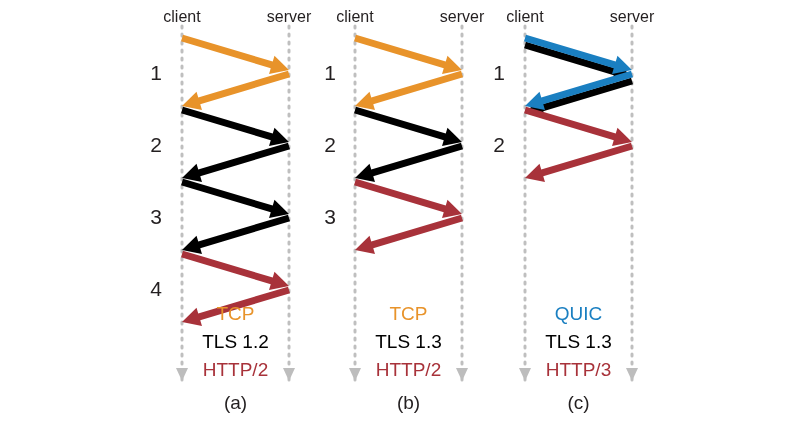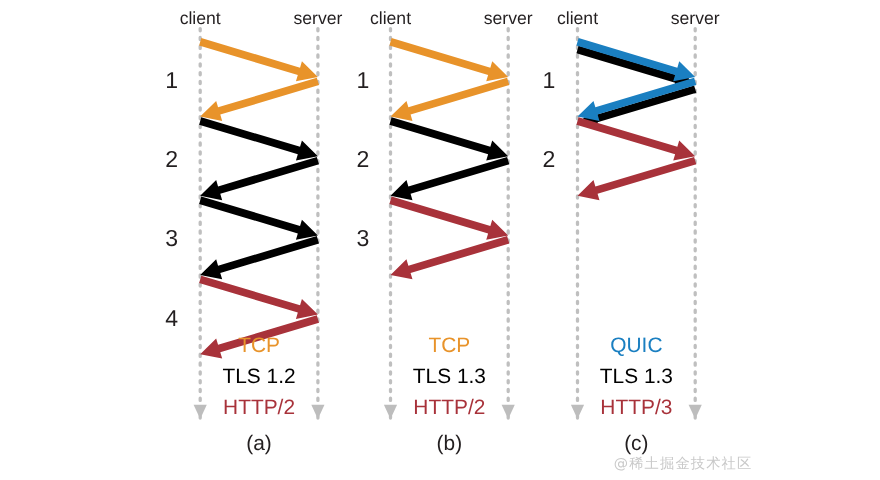--- a/index.html
+++ b/index.html
@@ -102,14 +102,13 @@
       <polygon points="631.00,70.65 541.24,97.49 539.52,91.74 525.00,106.00 544.97,109.94 543.25,104.20 633.00,77.35" fill="#1a7fc1"></polygon>
       <polygon points="524.00,113.35 613.75,140.20 612.03,145.94 632.00,142.00 617.48,127.74 615.76,133.49 526.00,106.65" fill="#a8323a"></polygon>
       <polygon points="631.00,142.65 541.24,169.49 539.52,163.74 525.00,178.00 544.97,181.94 543.25,176.20 633.00,149.35" fill="#a8323a"></polygon>
       <text x="499" y="80" text-anchor="middle" class="lbl-rtt" fill="#231f20">1</text>
       <text x="499" y="152" text-anchor="middle" class="lbl-rtt" fill="#231f20">2</text>
       <text x="578.5" y="320" text-anchor="middle" class="lbl-proto" fill="#1a7fc1">QUIC</text>
       <text x="578.5" y="348" text-anchor="middle" class="lbl-proto" fill="#000000">TLS 1.3</text>
       <text x="578.5" y="376" text-anchor="middle" class="lbl-proto" fill="#a8323a">HTTP/3</text>
       <text x="578.5" y="409" text-anchor="middle" class="lbl-panel" fill="#231f20">(c)</text>
     </svg>
-  <div class="watermark">@稀土掘金技术社区</div>
 </div>
 
 </body></html>

